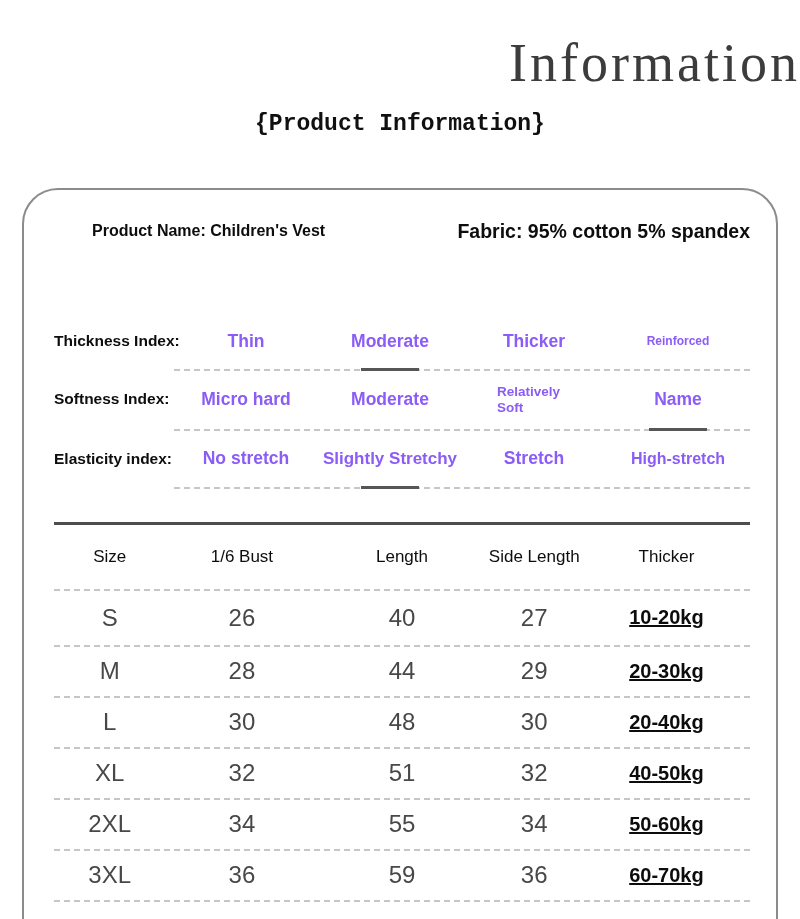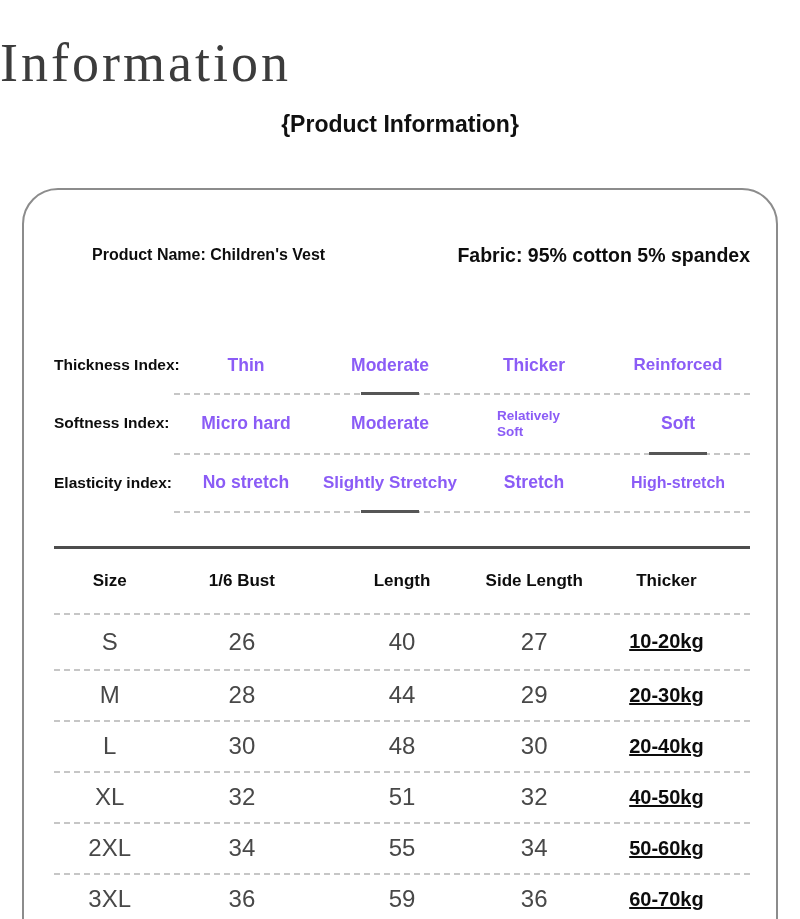--- a/index.html
+++ b/index.html
@@ -10,50 +10,51 @@
     overflow: hidden;
     background: #ffffff;
     font-family: "Liberation Sans", sans-serif;
     color: #111;
   }
   .page { width: 800px; height: 919px; position: relative; }
 
   
   .title {
     margin: 32px 0 0 0;
-    text-align: left;
+    text-align: right;
     font-family: "Liberation Serif", serif;
     font-weight: 400;
     font-size: 54px;
     line-height: 62px;
     letter-spacing: 3px;
     color: #3c3c3c;
   }
   .subtitle {
     margin-top: 16px;
     text-align: center;
     font-size: 23px;
     line-height: 28px;
     font-weight: 700;
     color: #101010;
+    font-family: Liberation Mono, monospace;
   }
 
   
   .card {
     margin: 50px 22px 0 22px;
     height: 780px;
     border: 2px solid #8c8c8c;
     border-radius: 36px;
     padding: 0 26px 0 30px;
     box-sizing: border-box;
   }
 
   
   .prod-row {
-    margin-top: 52px;
+    margin-top: 28px;
     height: 26px;
     display: flex;
     justify-content: space-between;
     align-items: center;
     padding-left: 38px;
   }
   .prod-name { font-size: 16px; font-weight: 700; color: #0d0d0d; }
   .fabric    { font-size: 19.5px; font-weight: 700; color: #0d0d0d; }
 
   
@@ -79,21 +80,21 @@
     min-height: 30px;
     padding-bottom: 13px;
     border-bottom: 2px dashed #c6c6c6;
   }
   .opt {
     text-align: center;
     font-weight: 700;
     font-size: 17.5px;
     color: #8b5cf6;
   }
-  .opt.sz15 { font-size: 17px; }
+  .opt.sz15 { font-size: 12px; }
   .opt.sz16 { font-size: 16px; }
   .opt.sz12 { font-size: 17px; }
   .opt.two-line {
     font-size: 13.5px;
     line-height: 1.18;
     max-width: 74px;
     justify-self: center;
     text-align: left;
   }
   .sel-line {
@@ -118,21 +119,21 @@
   .thead, .trow {
     display: grid;
     grid-template-columns: 16% 22% 24% 14% 24%;
     align-items: center;
     border-bottom: 2px dashed #c6c6c6;
   }
   .thead { height: 64px; }
   .th {
     text-align: center;
     font-size: 17px;
-    font-weight: 700;
+    font-weight: 400;
     color: #0d0d0d;
   }
   .trow { height: 49px; }
   .trow.first { height: 54px; }
   .td {
     text-align: center;
     font-size: 24px;
     font-weight: 400;
     color: #484848;
   }
@@ -170,21 +171,21 @@
           <i class="sel-line"></i>
         </div>
       </div>
 
       <div class="idx-row">
         <span class="idx-label">Softness Index:</span>
         <div class="opts sel-3">
           <span class="opt">Micro hard</span>
           <span class="opt">Moderate</span>
           <span class="opt two-line">Relatively Soft</span>
-          <span class="opt">Soft</span>
+          <span class="opt">Name</span>
           <i class="sel-line"></i>
         </div>
       </div>
 
       <div class="idx-row">
         <span class="idx-label">Elasticity index:</span>
         <div class="opts sel-1">
           <span class="opt">No stretch</span>
           <span class="opt sz12">Slightly Stretchy</span>
           <span class="opt">Stretch</span>

